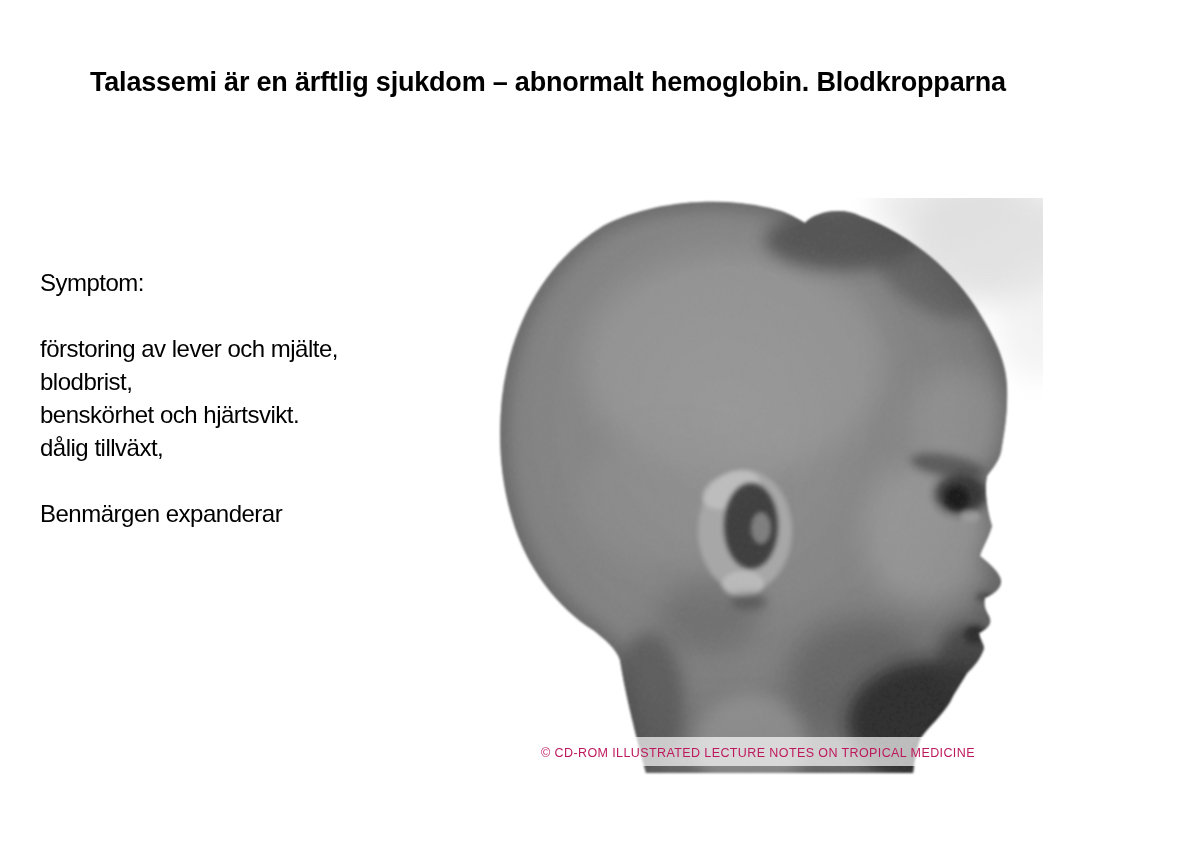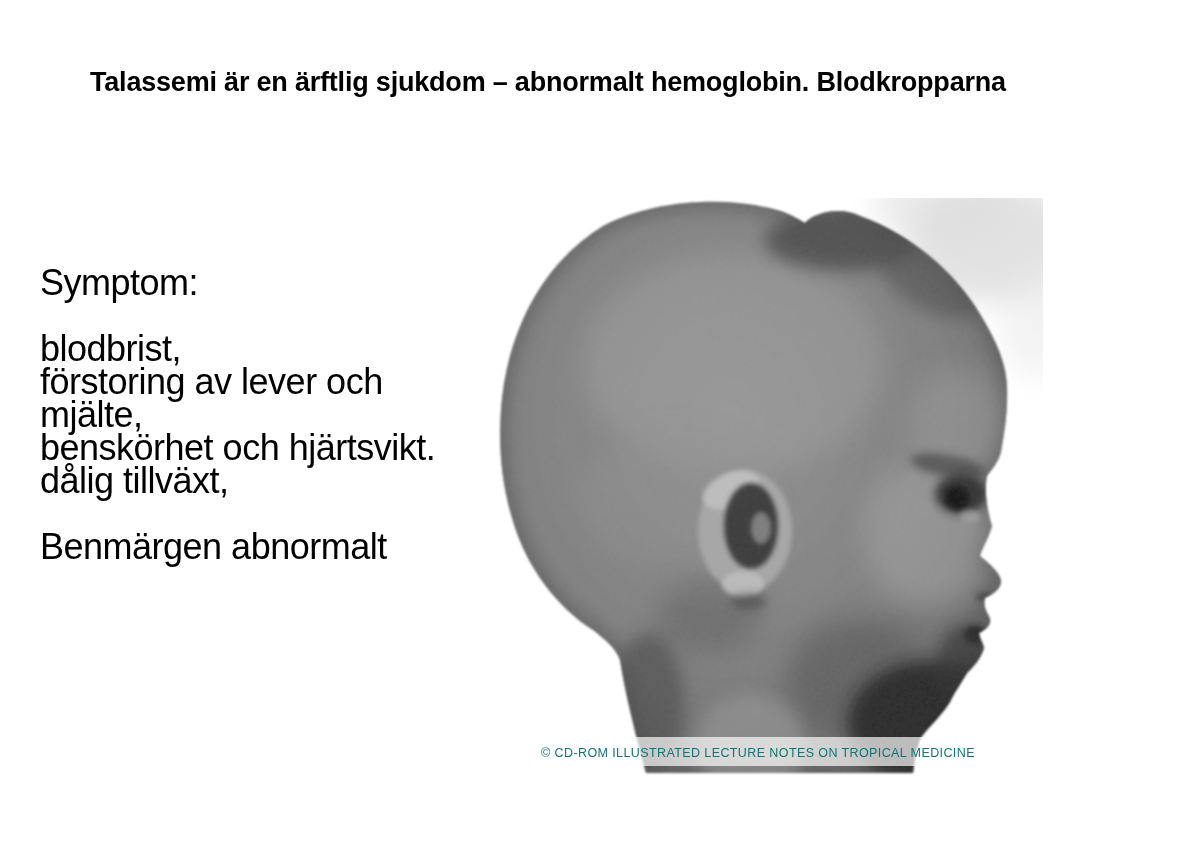--- a/index.html
+++ b/index.html
@@ -16,63 +16,63 @@
     left: 90px; top: 66px; width: 1000px;
     font-size: 27px; font-weight: bold;
     line-height: 33px;
     color: #000000;
     letter-spacing: -0.2px;
   }
 
   .body-block {
     position: absolute;
     left: 40px; top: 266px; width: 440px;
-    font-size: 36px; font-weight: normal;
+    font-size: 24px; font-weight: normal;
     line-height: 33px;
     color: #000000;
     letter-spacing: -0.5px;
   }
   .body-block .spacer { height: 33px; }
 
   .photo-wrap {
     position: absolute;
     left: 498px; top: 198px;
     width: 545px; height: 580px;
   }
   .photo-wrap svg { display: block; }
 
   .photo-caption {
     position: absolute;
     left: 478px; top: 740px; width: 560px;
     text-align: center;
     font-size: 12.5px;
     line-height: 26px;
     letter-spacing: 0.4px;
-    color: #0f766e;
+    color: #be185d;
     z-index: 3;
   }
 </style>
 </head>
 <body>
 
 <div class="slide">
 
   <div class="title-block">
     <div>Talassemi är en ärftlig sjukdom – abnormalt hemoglobin. Blodkropparna</div>
   </div>
 
   <div class="body-block">
     <div>Symptom:</div>
     <div class="spacer"></div>
+    <div>förstoring av lever och mjälte,</div>
     <div>blodbrist,</div>
-    <div>förstoring av lever och mjälte,</div>
     <div>benskörhet och hjärtsvikt.</div>
     <div>dålig tillväxt,</div>
     <div class="spacer"></div>
-    <div>Benmärgen abnormalt</div>
+    <div>Benmärgen expanderar</div>
   </div>
 
   <div class="photo-wrap" title="Black-and-white profile photograph of a young child with a markedly enlarged, bossed skull characteristic of thalassemia">
     <svg width="545" height="580" viewBox="0 0 545 580" xmlns="http://www.w3.org/2000/svg">
       <defs>
         <radialGradient id="gBase" cx="45%" cy="38%" r="80%">
           <stop offset="0%" stop-color="#8f8f8f"></stop>
           <stop offset="55%" stop-color="#7b7b7b"></stop>
           <stop offset="100%" stop-color="#565656"></stop>
         </radialGradient>

